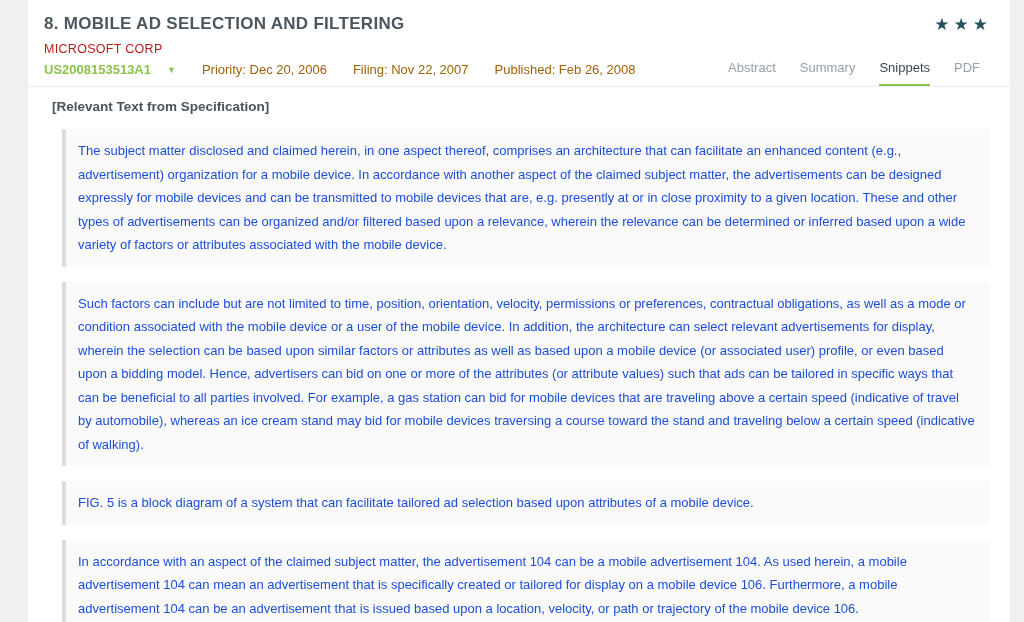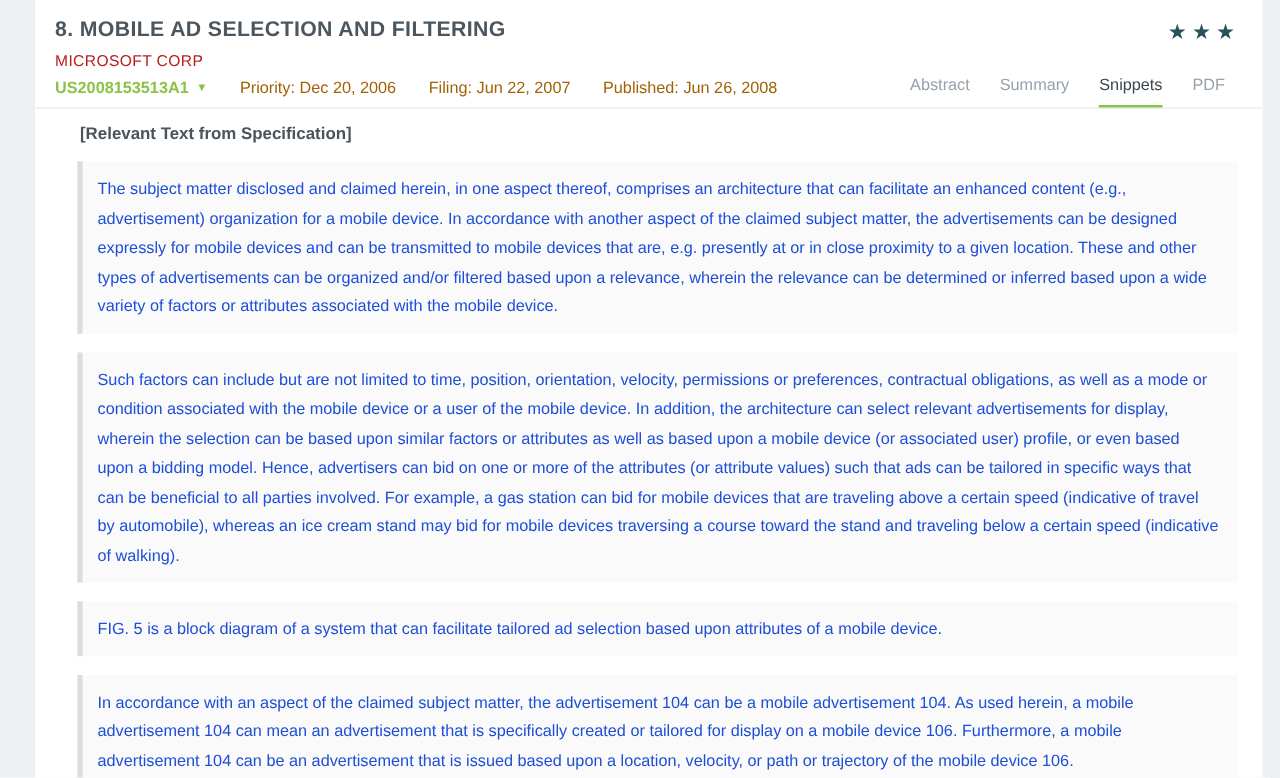--- a/index.html
+++ b/index.html
@@ -14,21 +14,21 @@
   }
   .card{
     background:#ffffff;
     margin:0 14px 0 28px;
     min-height:622px;
     padding:14px 16px 0 16px;
   }
   .title-row{
     display:flex;
     justify-content:space-between;
-    align-items:flex-end;
+    align-items:center;
     padding:0 6px 0 0;
     gap:39px;
   }
   .page-title{
     font-size:17px;
     font-weight:bold;
     color:#4c565e;
     letter-spacing:.3px;
   }
   .stars{display:flex;gap:4px;margin-top:1px;}
@@ -53,39 +53,39 @@
     gap:26px;
     padding-bottom:9px;
   }
   .pub-number{
     color:var(--accent);
     font-size:13px;
     font-weight:600;
     cursor:pointer;
     display:inline-flex;
     align-items:center;
-    gap:6px;
+    gap:16px;
   }
   .caret{font-size:9px;color:var(--accent);}
   .meta-date{color:#a16207;font-size:13px;}
   .tabs{display:flex;gap:24px;align-items:flex-end;padding-right:14px;}
   .tab{
     color:#97a0ac;
     font-size:13px;
     padding-bottom:9px;
     cursor:pointer;
     border-bottom:2px solid transparent;
   }
   .tab.active{
     color:#3d464e;
     font-weight:normal;
     border-bottom:2px solid var(--accent);
   }
   .section-heading{
-    margin:12px 0 0 20px;
+    margin:12px 0 0 8px;
     font-size:13.5px;
     font-weight:bold;
     color:#4a545c;
   }
   .snippet-list{margin:15px 4px 0 18px;}
   .snippet{
     background:#fafafa;
     border-left:4px solid #dcdcdc;
     padding:10px 14px 10px 12px;
     margin-bottom:15px;
@@ -110,22 +110,22 @@
 
   <div class="assignee">MICROSOFT CORP</div>
 
   <div class="meta-row">
     <div class="meta-left">
       <span class="pub-number">
         <span>US2008153513A1</span>
         <span class="caret">▼</span>
       </span>
       <span class="meta-date">Priority: Dec 20, 2006</span>
-      <span class="meta-date">Filing: Jun 22, 2007</span>
-      <span class="meta-date">Published: Jun 26, 2008</span>
+      <span class="meta-date">Filing: Nov 22, 2007</span>
+      <span class="meta-date">Published: Feb 26, 2008</span>
     </div>
     <div class="tabs">
         <span class="tab">Abstract</span>
         <span class="tab">Summary</span>
         <span class="tab active">Snippets</span>
         <span class="tab">PDF</span>
       </div>
   </div>
 
   <div class="section-heading">[Relevant Text from Specification]</div>

